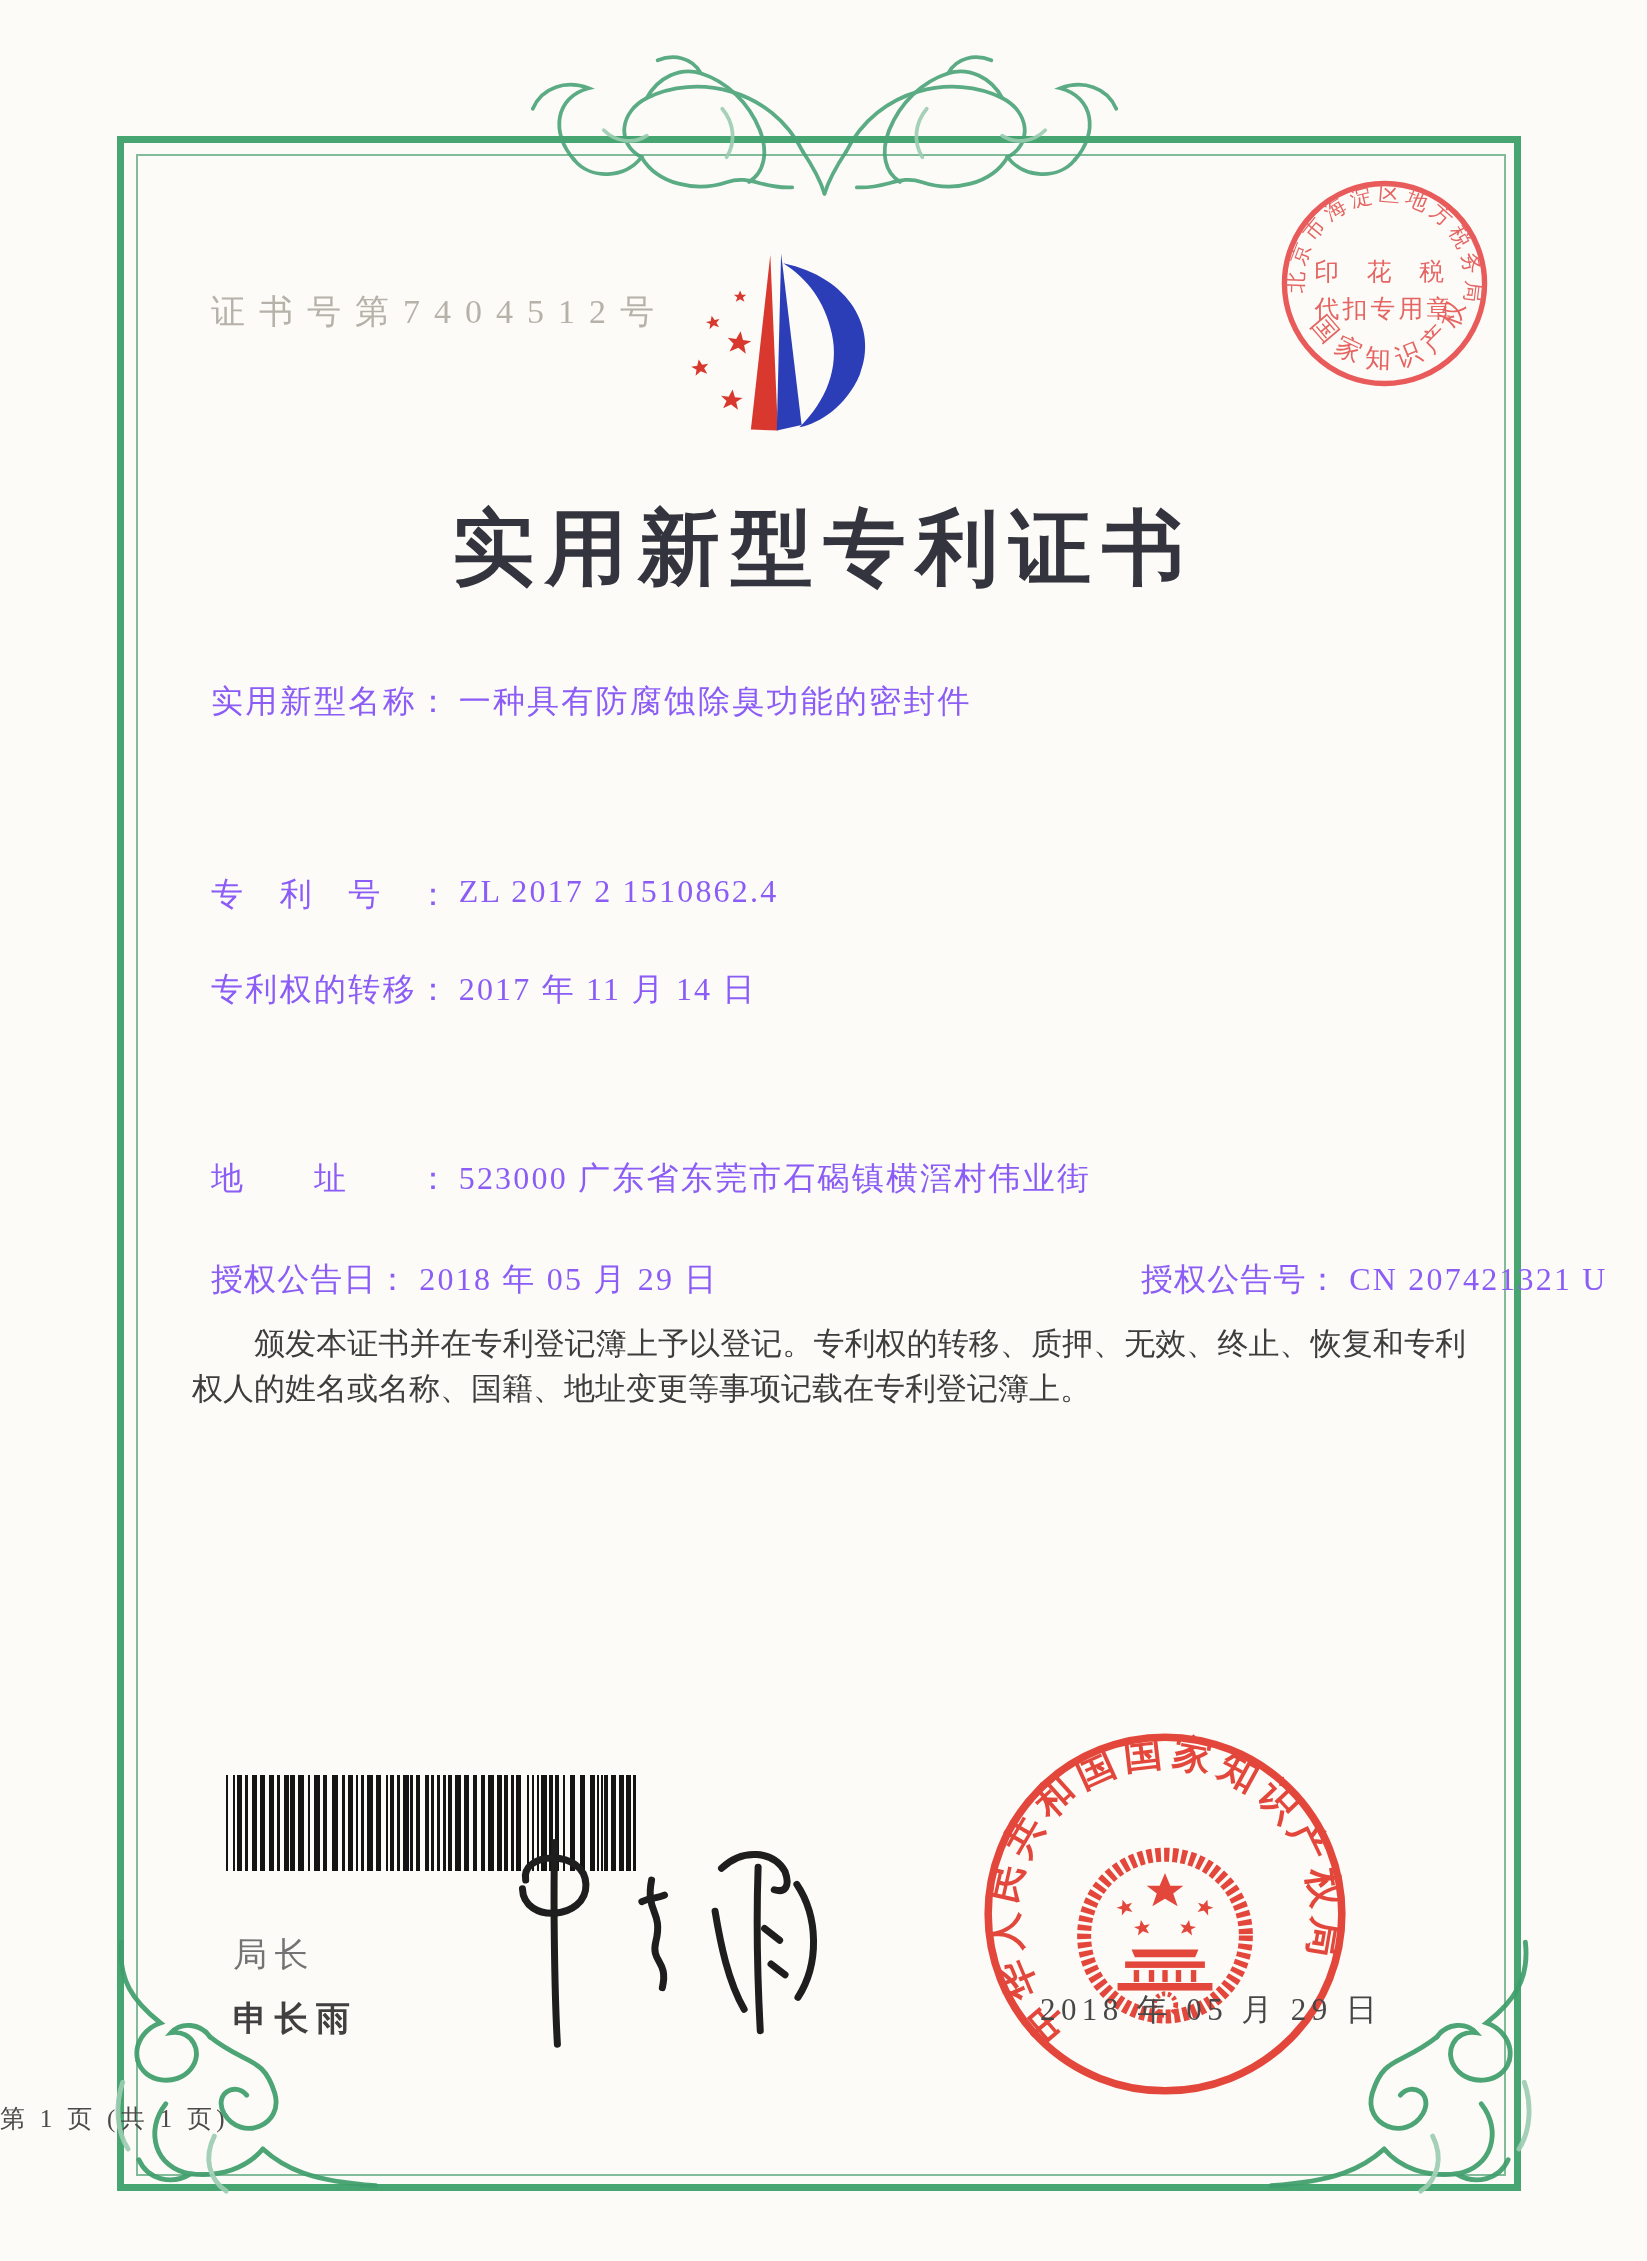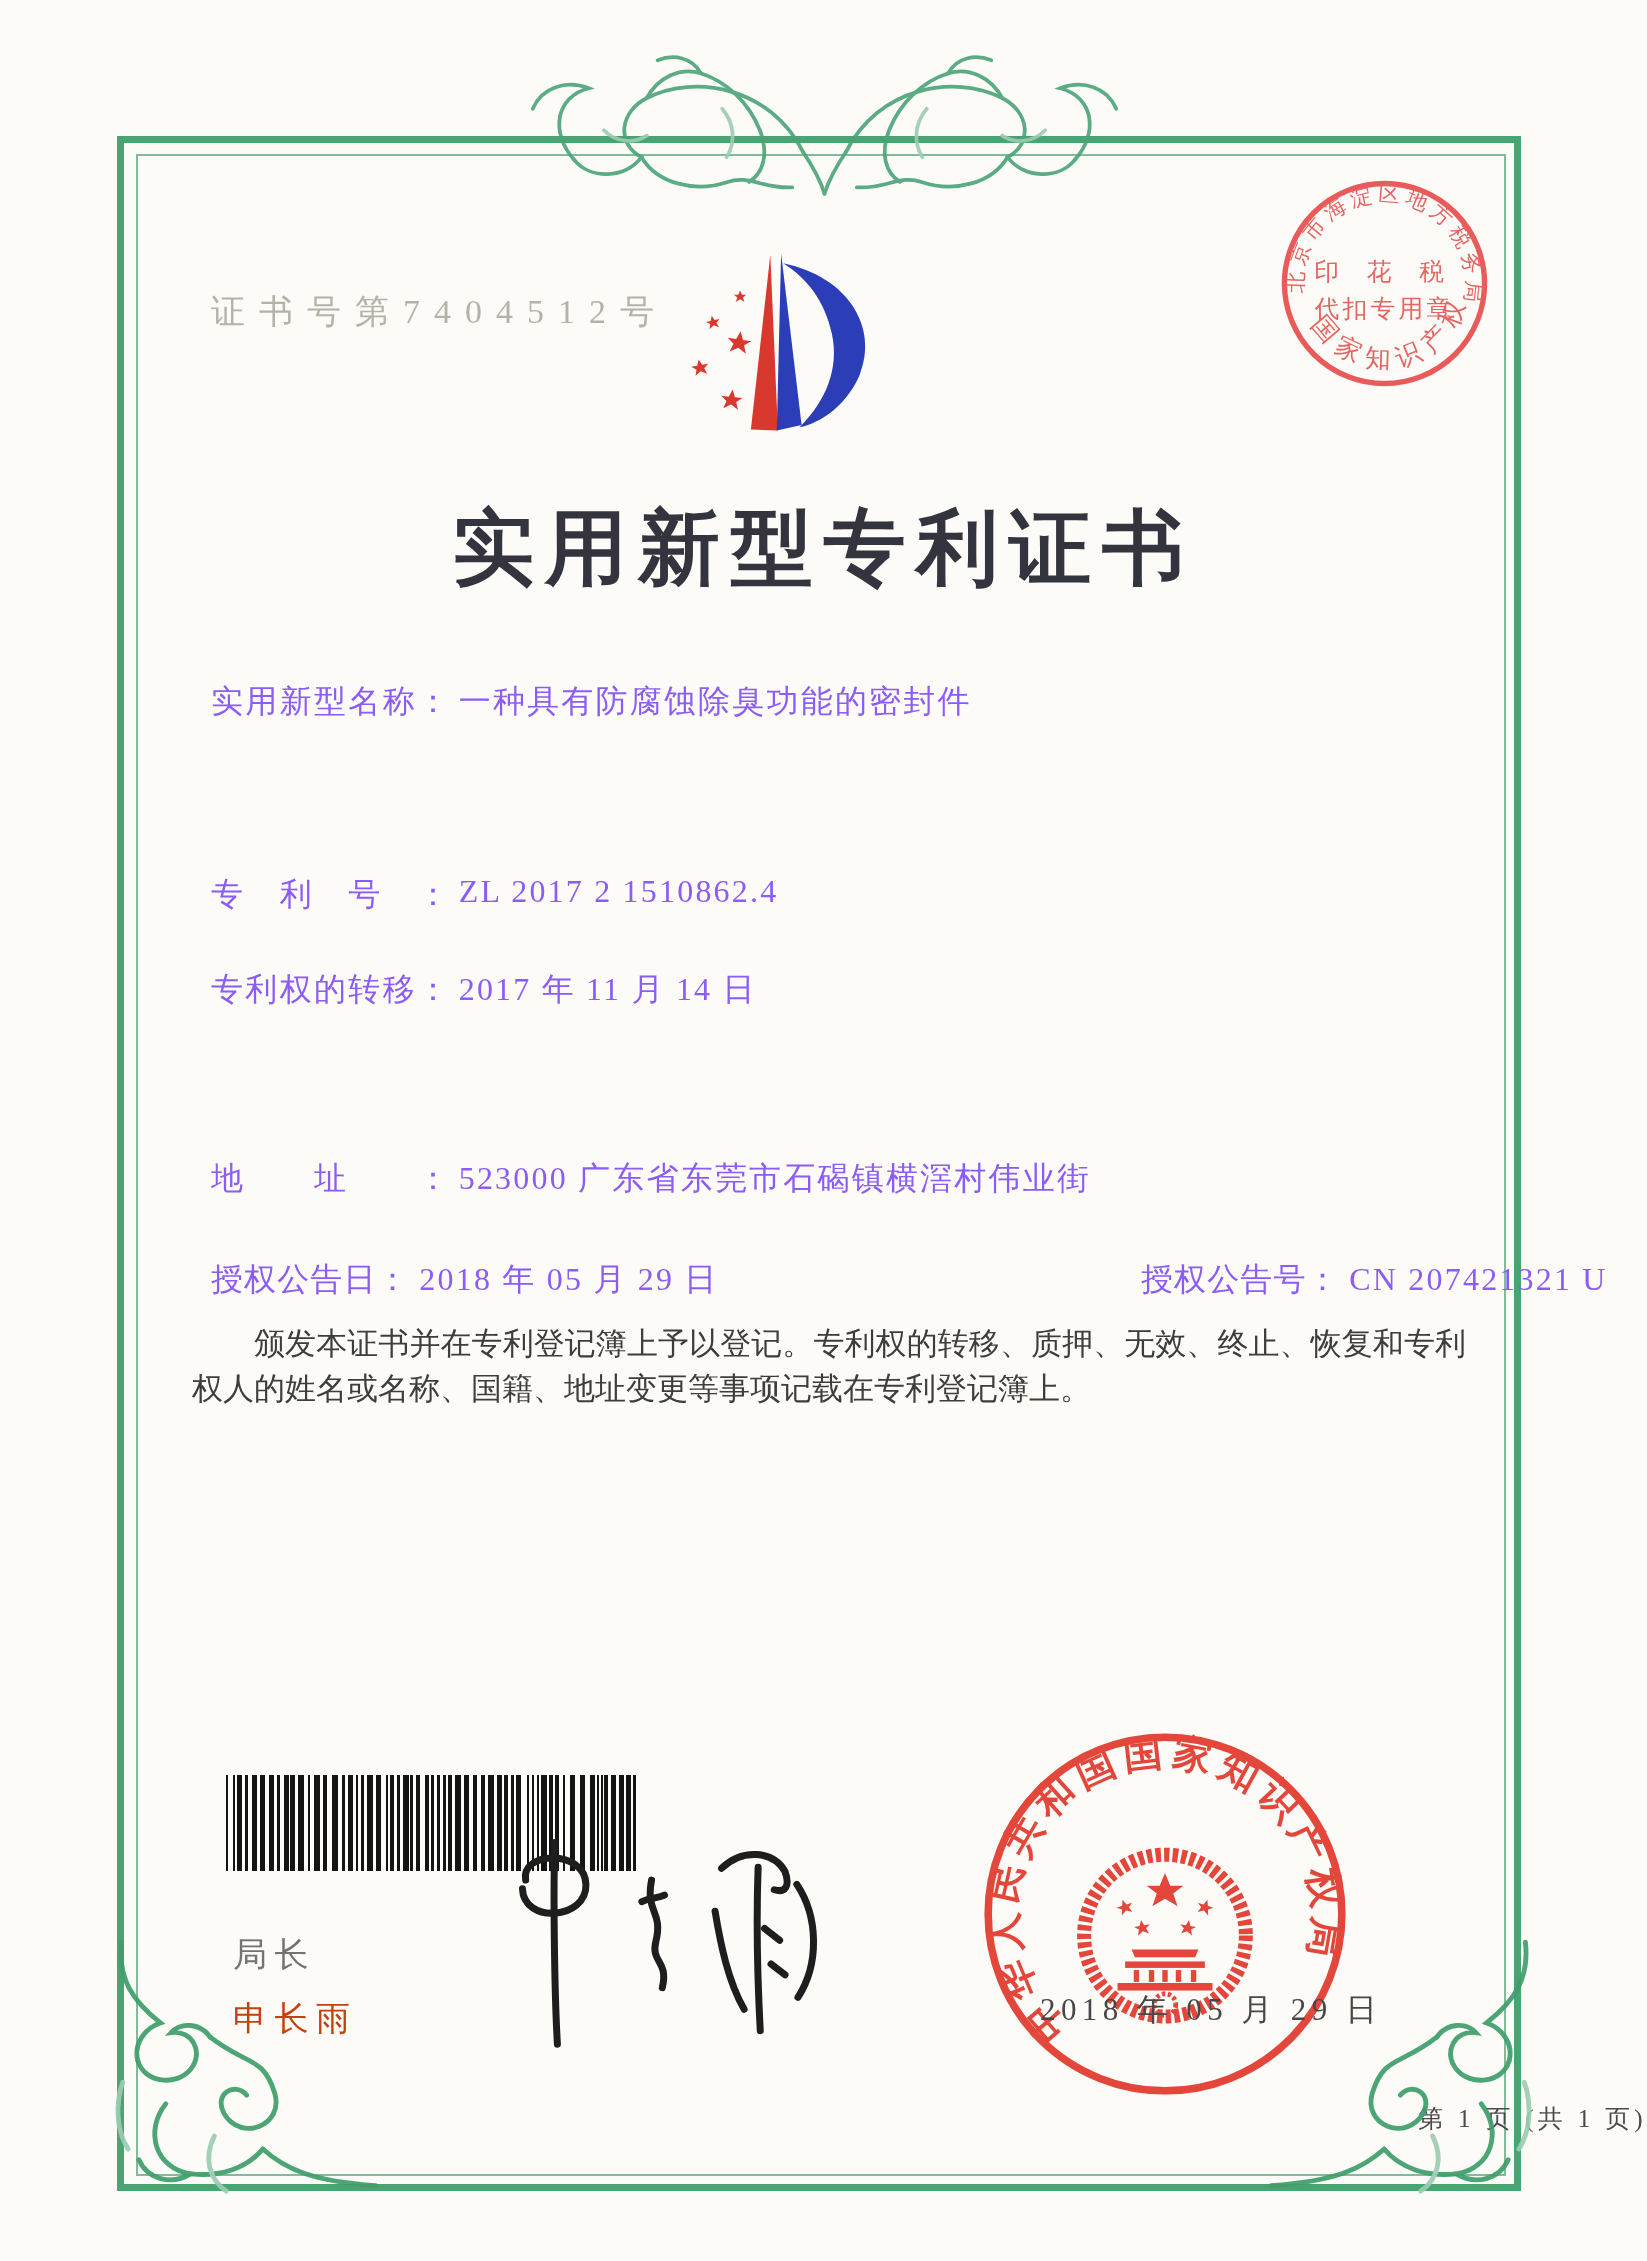--- a/index.html
+++ b/index.html
@@ -38,24 +38,24 @@
   .body-block{
     position:absolute;left:192px;top:1321px;width:1274px;
     font-size:31px;line-height:45px;text-align:justify;color:#3d3d3d;
   }
   .body-block p{margin:0 0 3.2px 0;text-indent:2em;}
   
   .barcode{position:absolute;left:226px;top:1775px;width:415px;height:96px;}
   .barcode i{position:absolute;top:0;bottom:0;background:#141414;}
   .signer-title{position:absolute;left:233px;top:1932px;font-size:34px;letter-spacing:7.5px;color:#737373;
     font-family:"Liberation Sans","DejaVu Sans",sans-serif;}
-  .signer-name{position:absolute;left:233px;top:1996px;font-size:34px;letter-spacing:7.5px;color:#c2410c;
-    font-family:"Liberation Sans","DejaVu Sans",sans-serif;}
+  .signer-name{position:absolute;left:233px;top:1996px;font-size:34px;letter-spacing:7.5px;color:#404040;
+    font-family:"Liberation Sans","DejaVu Sans",sans-serif;font-weight:bold;}
   .stamp-date{position:absolute;left:1040px;top:1989px;font-size:31px;letter-spacing:5.4px;color:#474747;z-index:7;}
-  .footer{position:absolute;left:0;top:2102px;width:100%;text-align:right;font-size:25px;
+  .footer{position:absolute;left:0;top:2102px;width:100%;text-align:left;font-size:25px;
     letter-spacing:4.3px;color:#4a4a4a;}
   
   .art{z-index:2;} .seal{z-index:5;}
 </style>
 </head>
 <body>
 
 <div class="page">
 
   <div class="frame-outer"></div>

